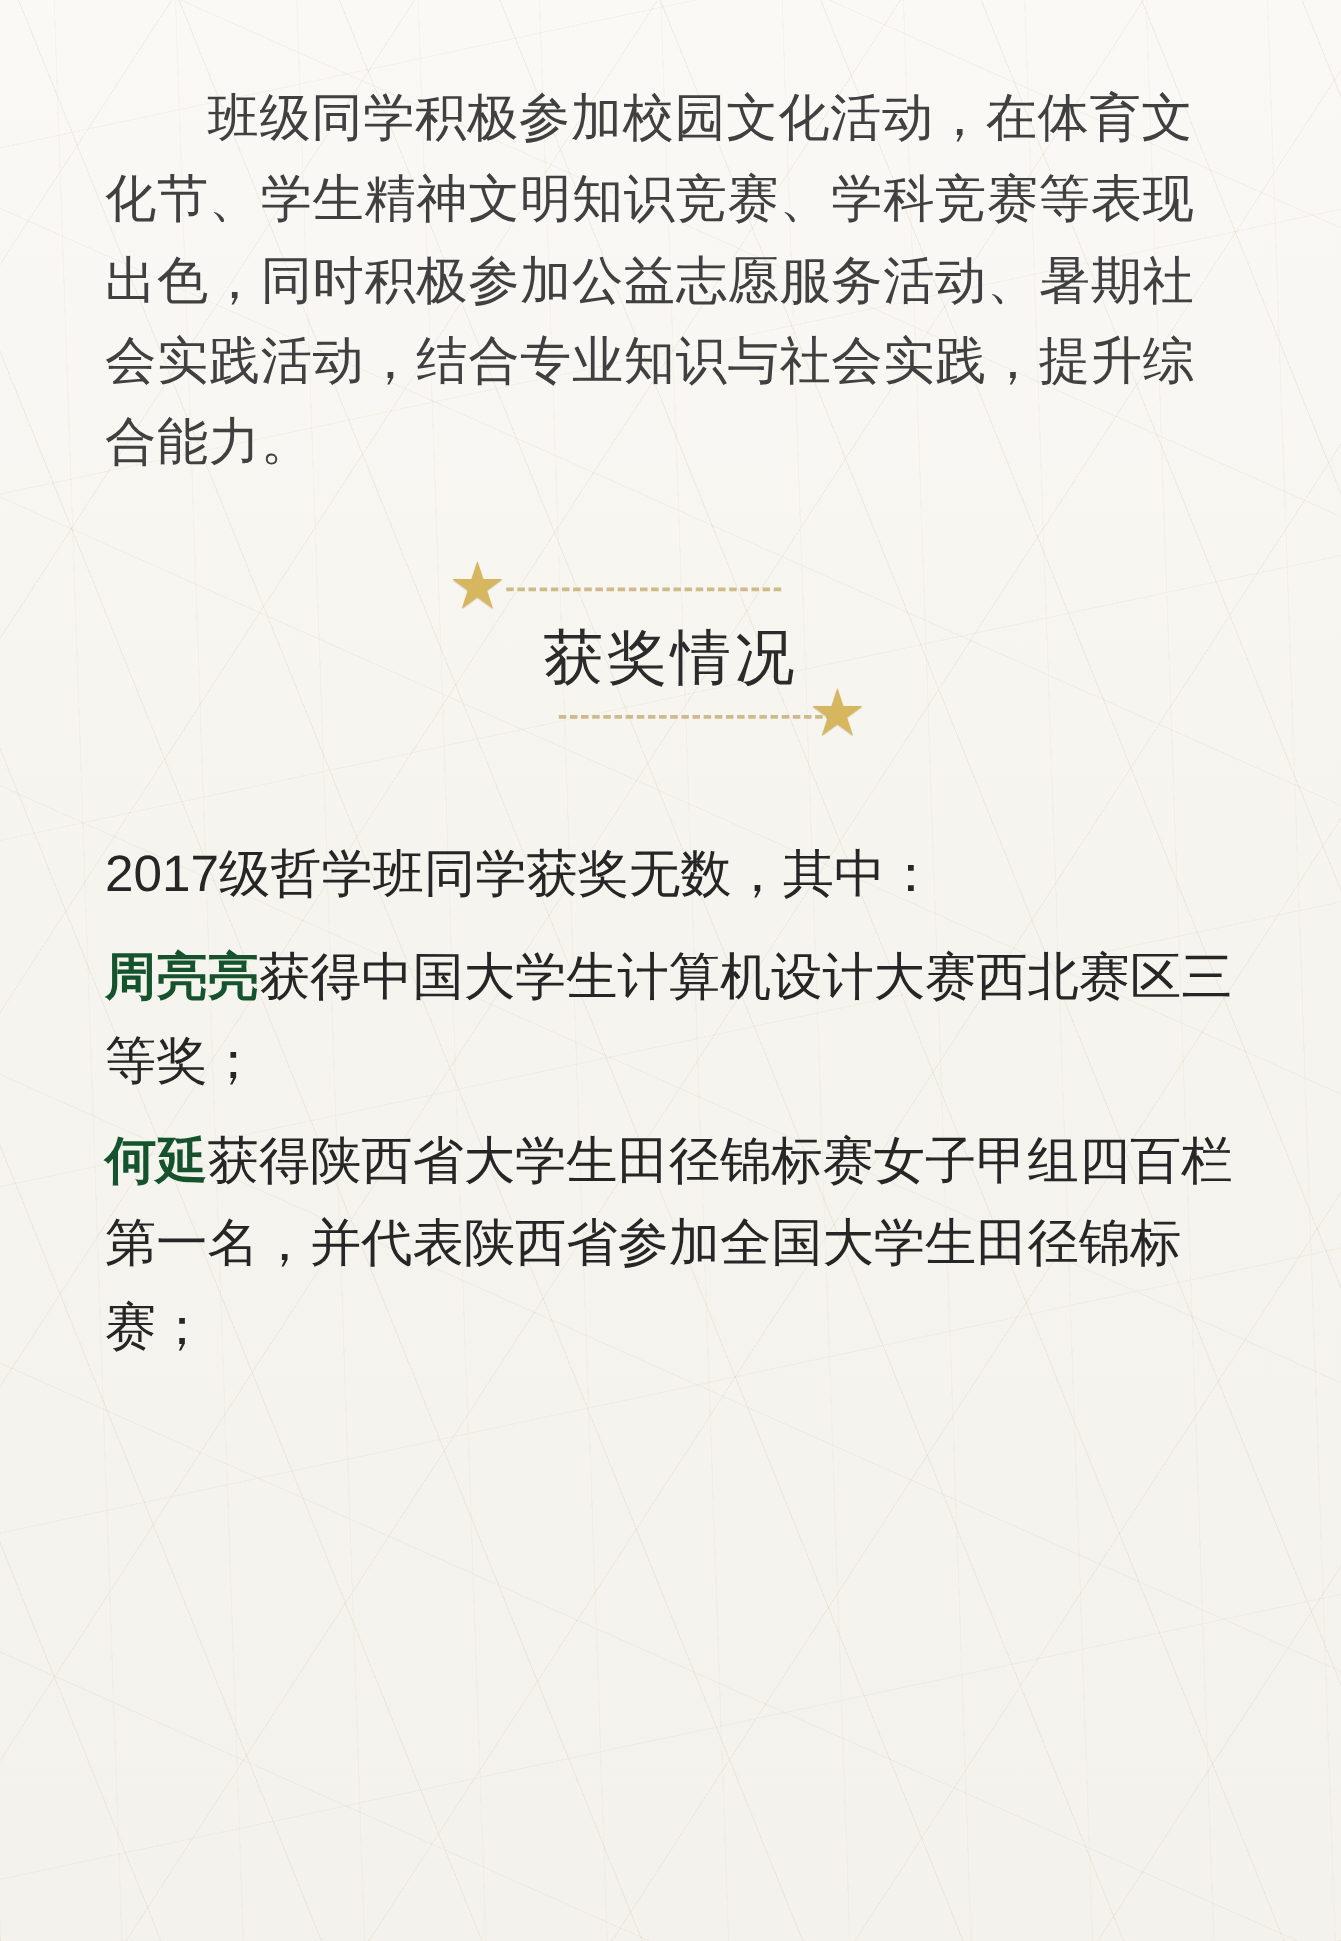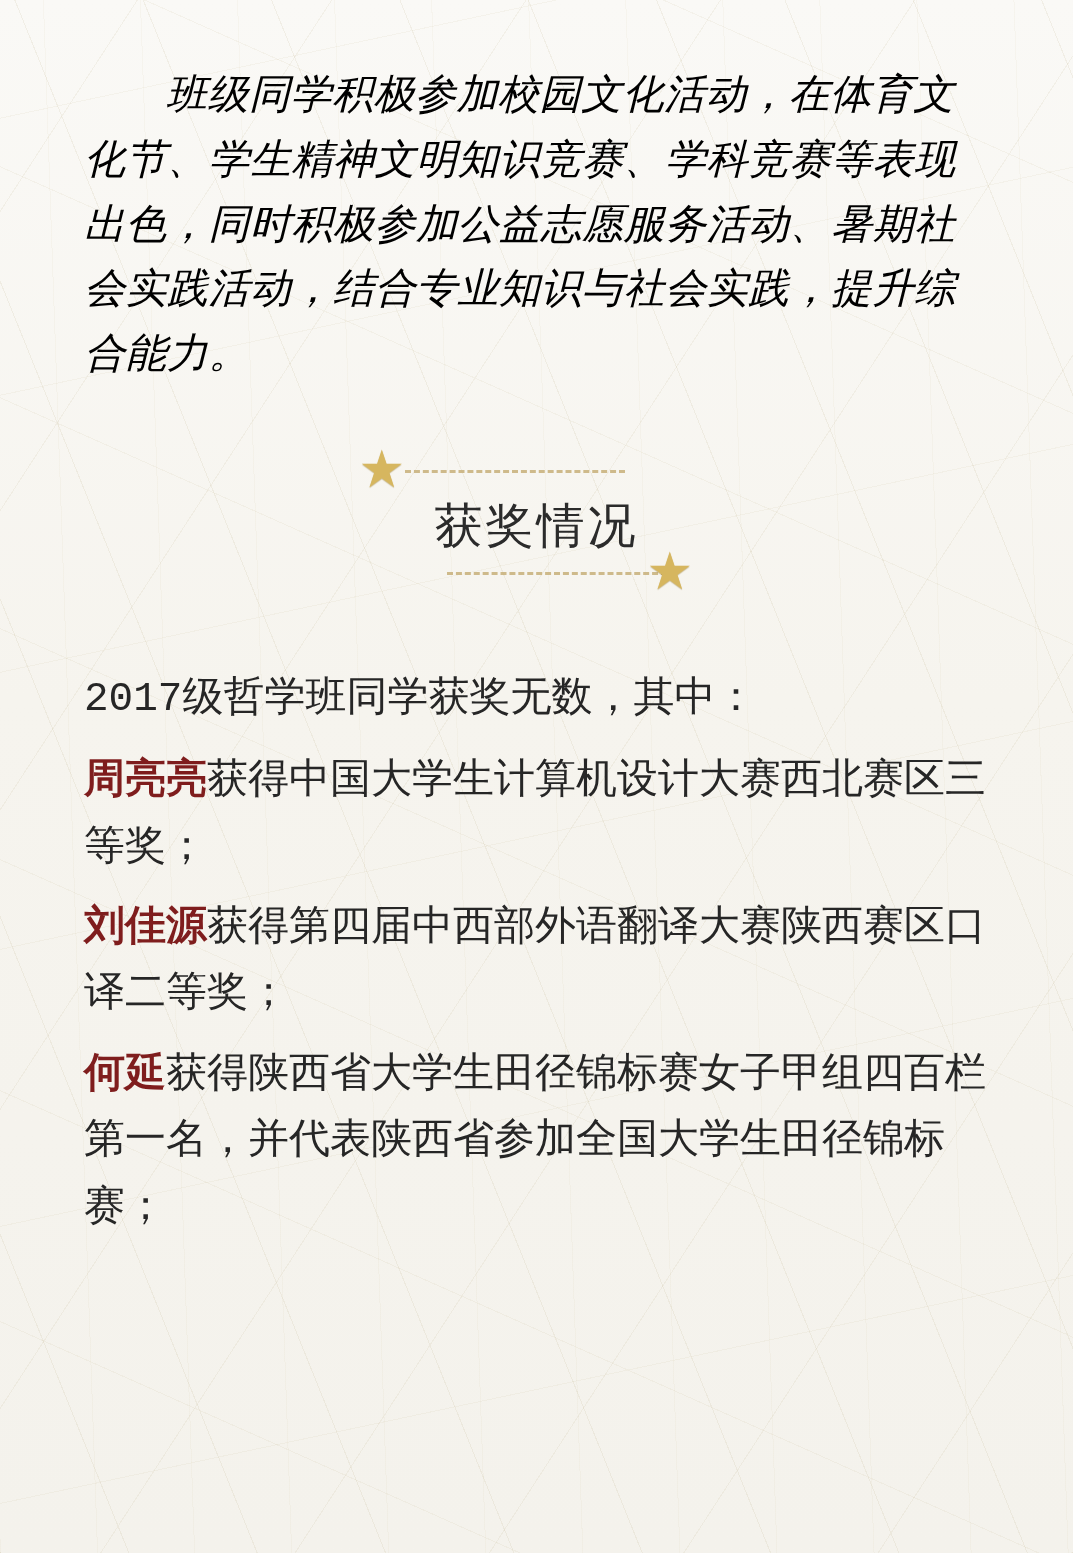--- a/index.html
+++ b/index.html
@@ -37,23 +37,22 @@
   }
 
   
   .intro {
     margin: 0;
     padding: 62px 84px 0 84px;
     font-size: 41px;
     line-height: 1.58;
     letter-spacing: 0.5px;
     text-indent: 2em;
-    color: #000000;
+    color: #404040;
     font-weight: 400;
-    font-style: italic;
   }
 
   
   .section-heading {
     position: relative;
     height: 210px;
     margin-top: 58px;
   }
   .heading-inner {
     position: absolute;
@@ -105,29 +104,28 @@
 
   
   .awards {
     padding: 12px 84px 40px 84px;
     font-size: 41px;
     line-height: 1.62;
     color: #262626;
   }
   .award-line {
     margin: 0 0 14px 0;
-    font-family: Liberation Mono, monospace;
   }
   .award-line:last-child { margin-bottom: 0; }
   .lead-line {
     margin-bottom: 16px;
   }
   .name {
     font-weight: 700;
-    color: #7f1d1d;
+    color: #14532d;
   }
 </style>
 </head>
 <body>
 
 <div class="paper-texture"></div>
 
 <div class="content">
 
   <p class="intro">班级同学积极参加校园文化活动，在体育文化节、学生精神文明知识竞赛、学科竞赛等表现出色，同时积极参加公益志愿服务活动、暑期社会实践活动，结合专业知识与社会实践，提升综合能力。</p>
@@ -142,23 +140,20 @@
     </div>
   </div>
 
   <div class="awards">
     <p class="award-line lead-line">2017级哲学班同学获奖无数，其中：</p>
 
     <p class="award-line">
       <span class="name">周亮亮</span><span>获得中国大学生计算机设计大赛西北赛区三等奖；</span>
     </p>
 
-    <p class="award-line">
-      <span class="name">刘佳源</span><span>获得第四届中西部外语翻译大赛陕西赛区口译二等奖；</span>
-    </p>
 
 
 
     <p class="award-line">
       <span class="name">何延</span><span>获得陕西省大学生田径锦标赛女子甲组四百栏第一名，并代表陕西省参加全国大学生田径锦标赛；</span>
     </p>
   </div>
 
 </div>
 

